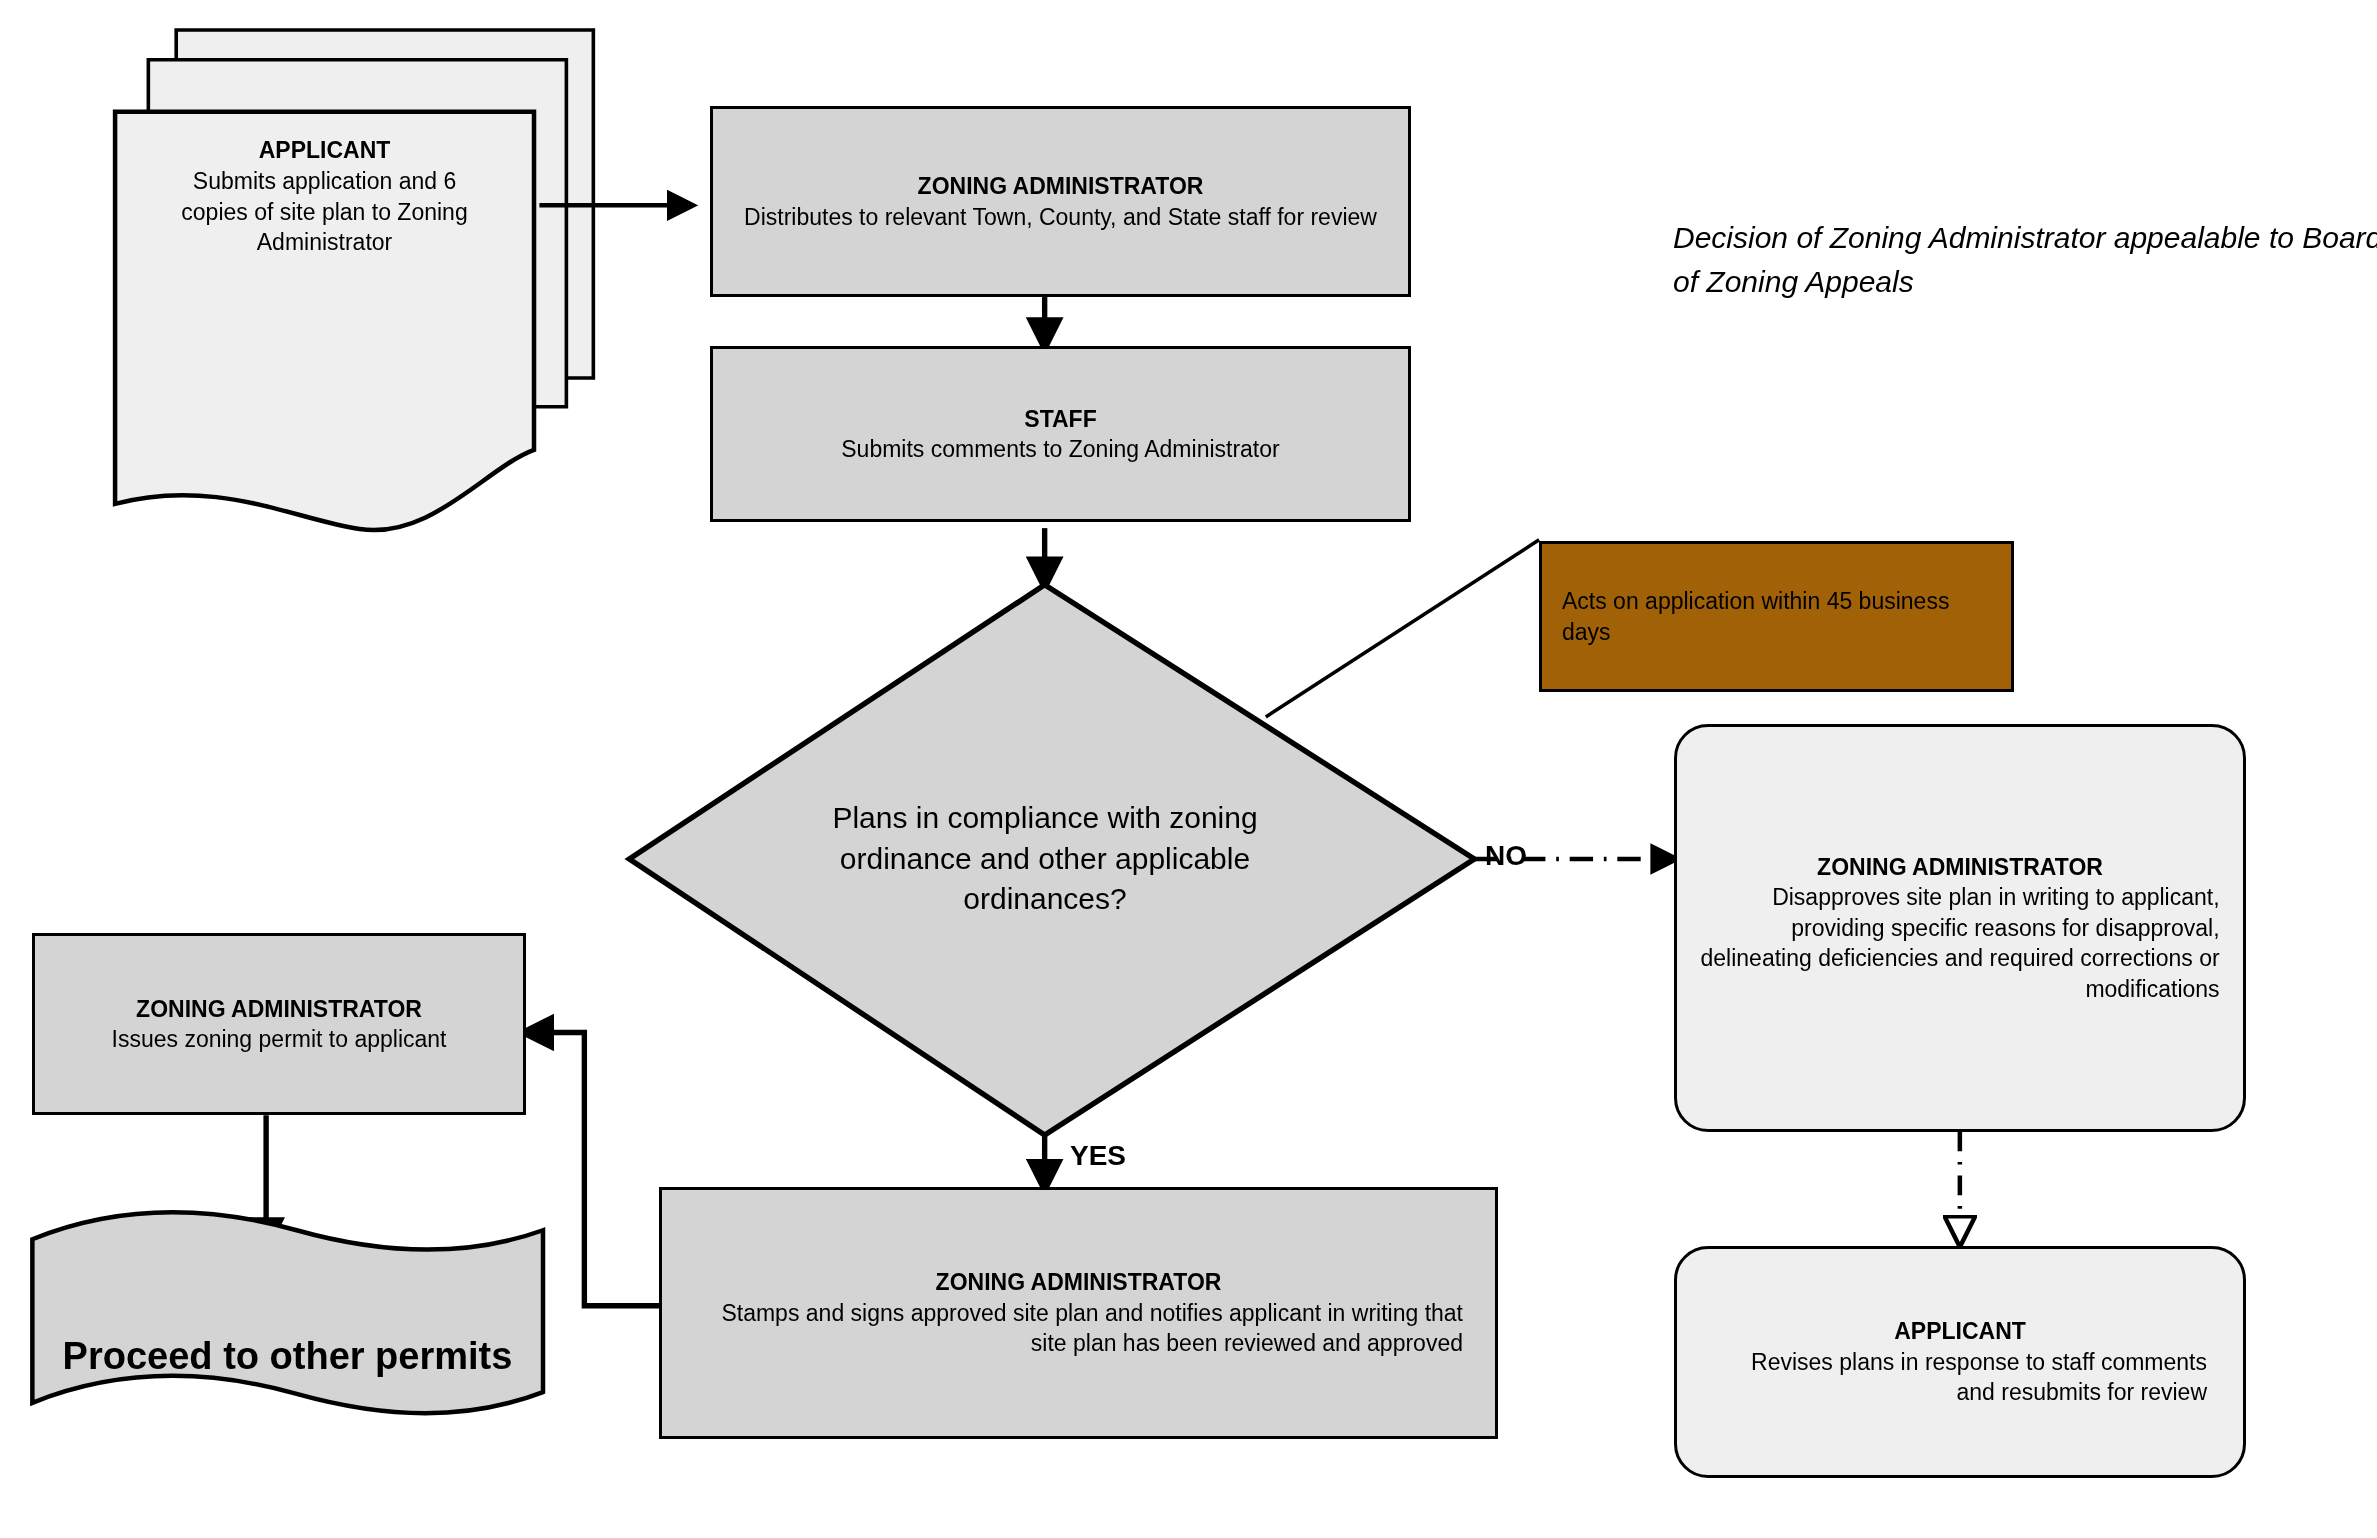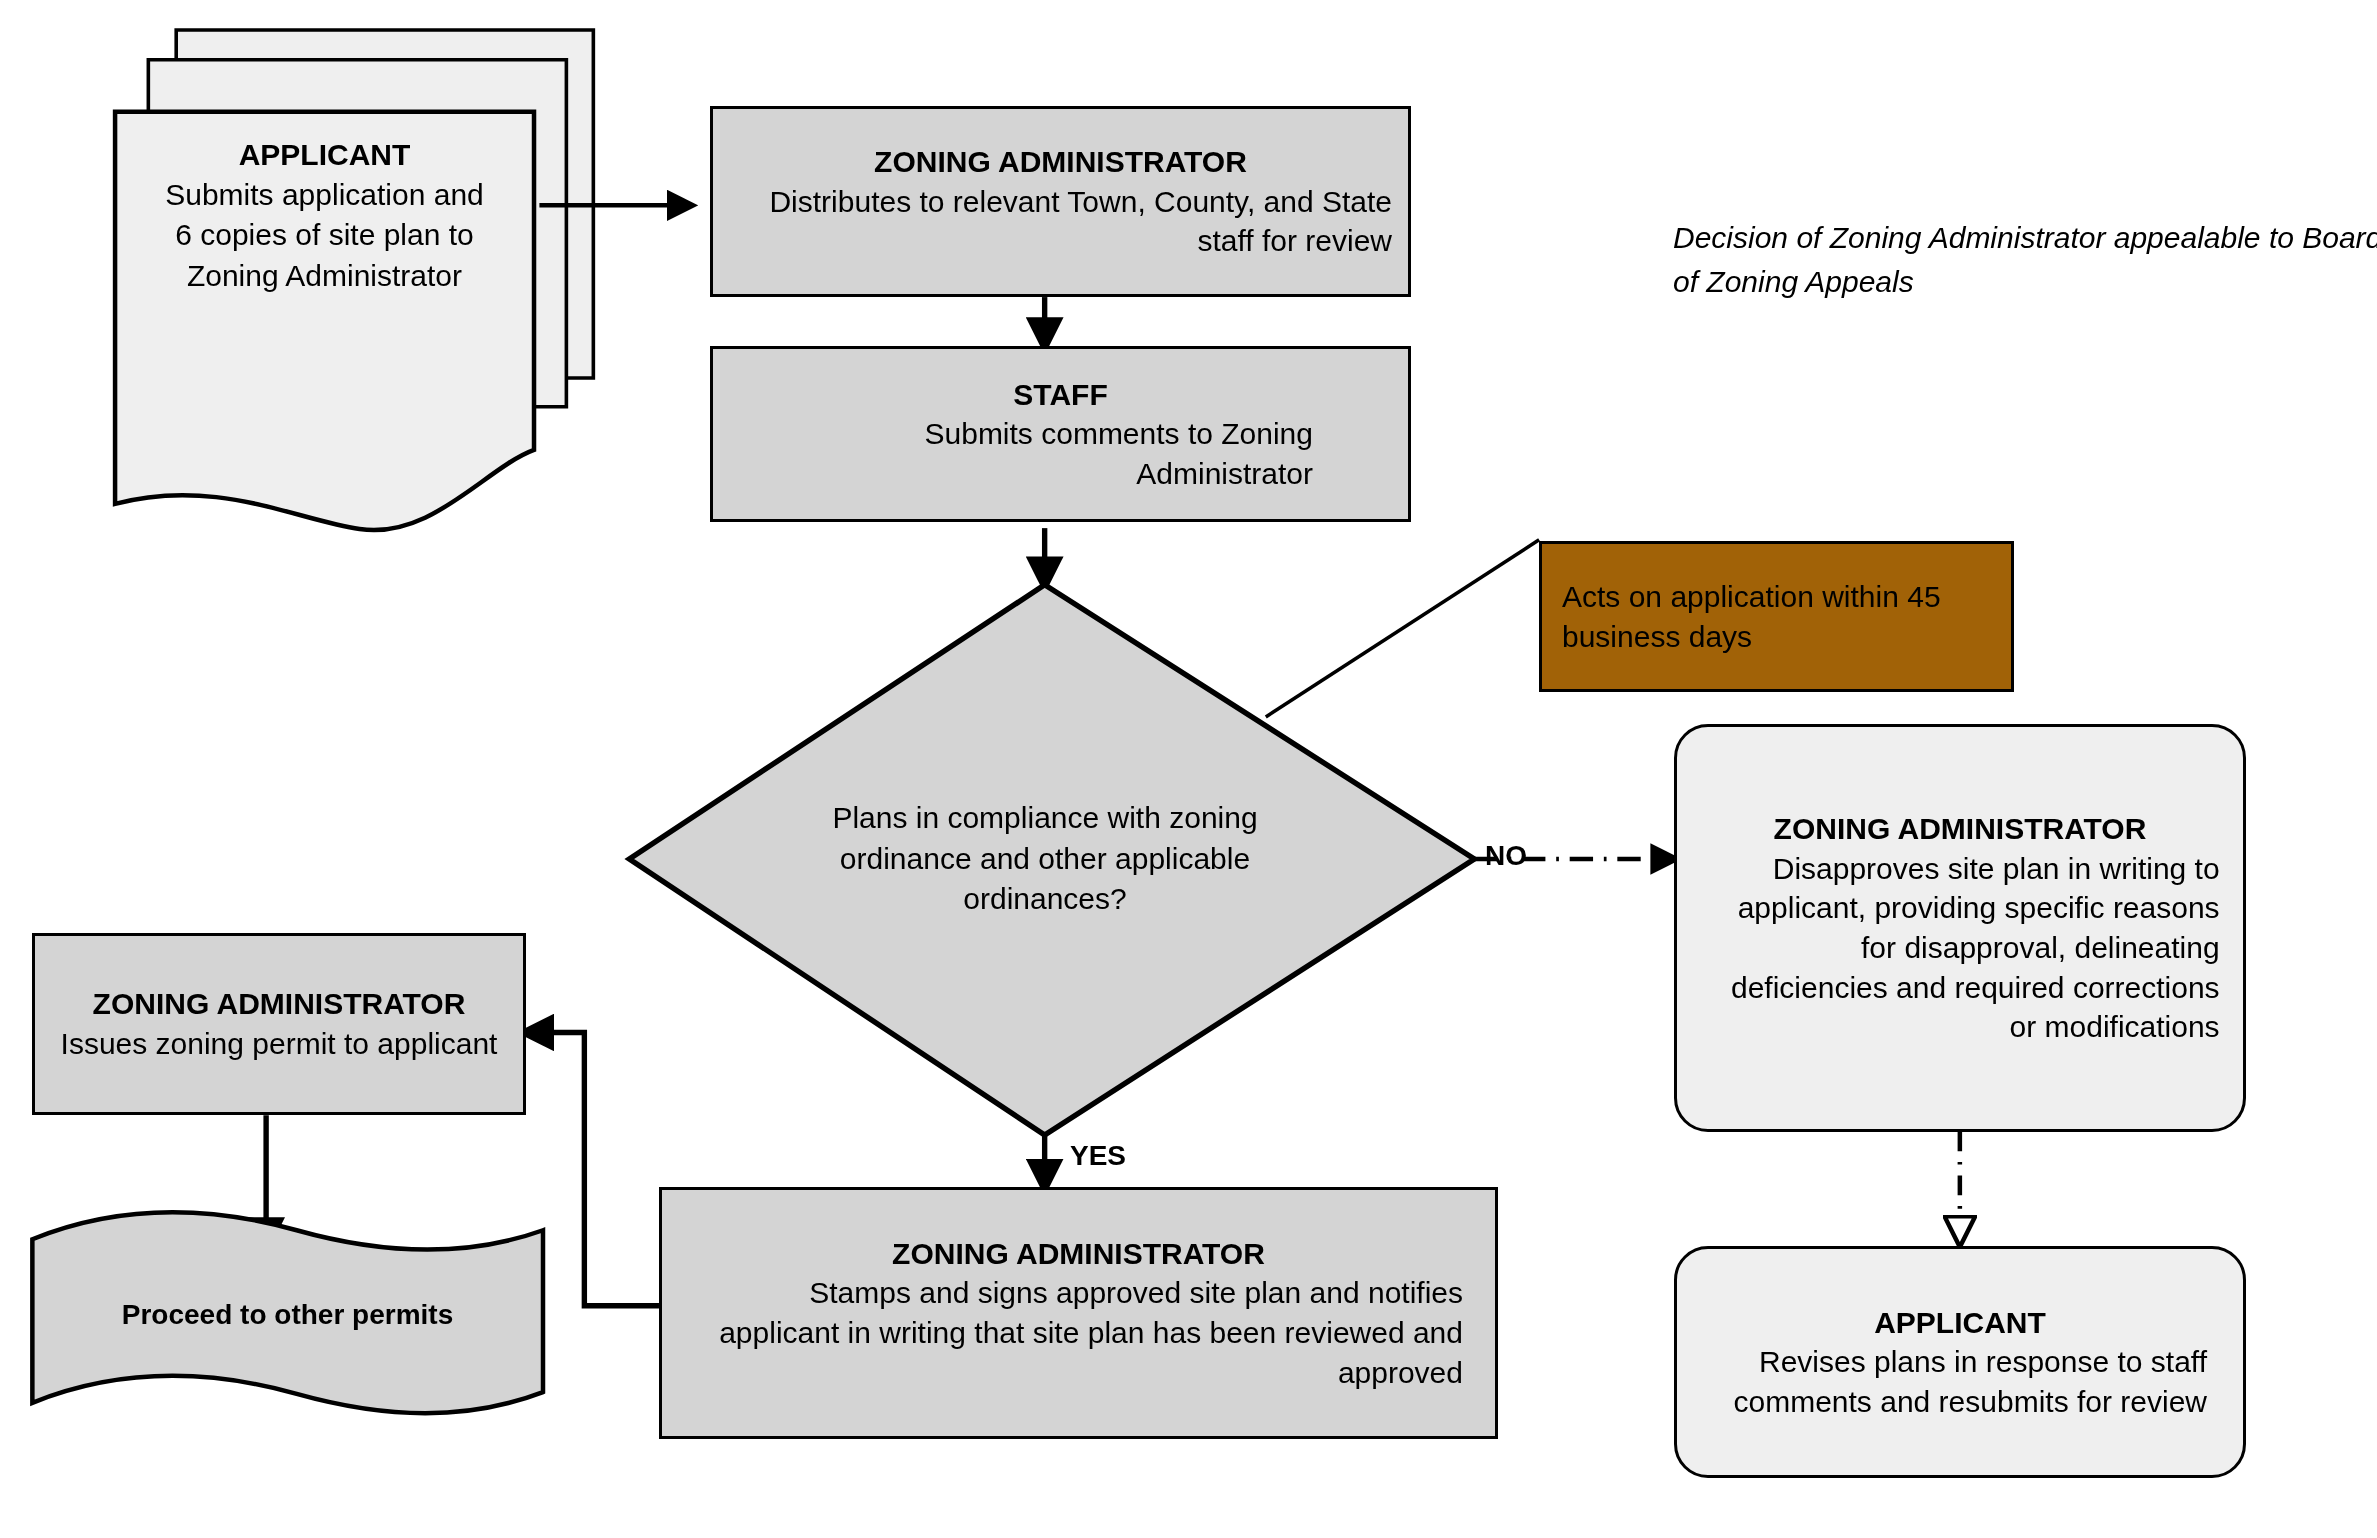--- a/index.html
+++ b/index.html
@@ -49,21 +49,21 @@
     background: #a16207;
     border: 3.6px solid #000000;
     margin-top: 21px;
   }
   .title {
     font-weight: bold;
   }
   .body {
     font-weight: normal;
   }
-  .f33 { font-size: 30px; }
+  .f33 { font-size: 23px; }
   .note-italic {
     position: absolute;
     font-style: italic;
     font-size: 30px;
     line-height: 1.45;
     text-align: left;
     width: 737px;
   }
   .edge-label {
     position: absolute;
@@ -75,25 +75,25 @@
     display: flex;
     flex-direction: column;
     align-items: center;
     justify-content: flex-start;
     text-align: center;
     line-height: 1.34;
   }
   .wave-text {
     position: absolute;
     display: flex;
-    align-items: center;
+    align-items: flex-end;
     justify-content: center;
     text-align: center;
     font-weight: bold;
-    font-size: 28px;
+    font-size: 38px;
   }
   .diamond-text {
     position: absolute;
     display: flex;
     flex-direction: column;
     justify-content: center;
     text-align: center;
     font-size: 30px;
     line-height: 1.36;
   }

